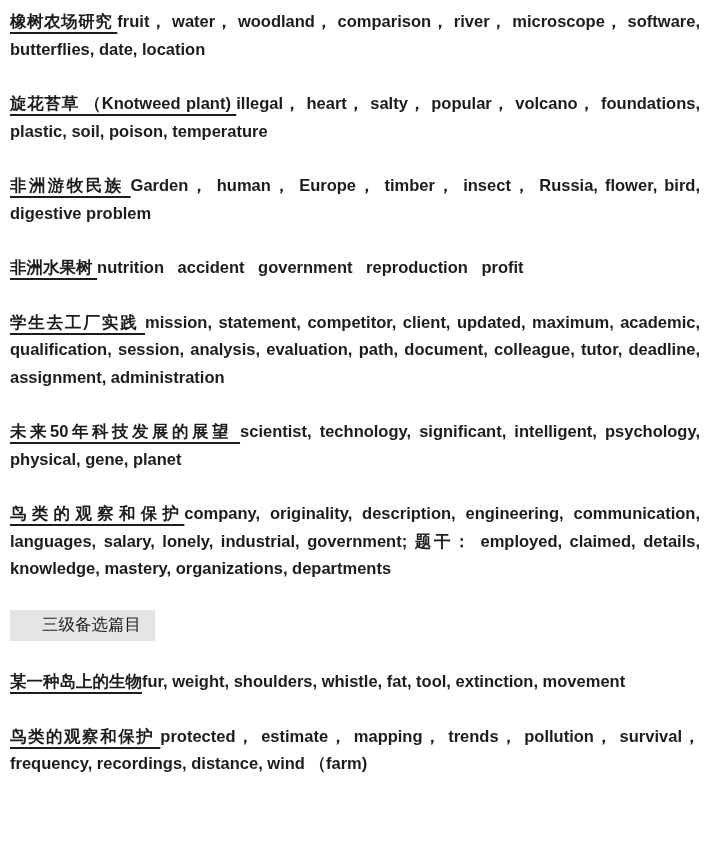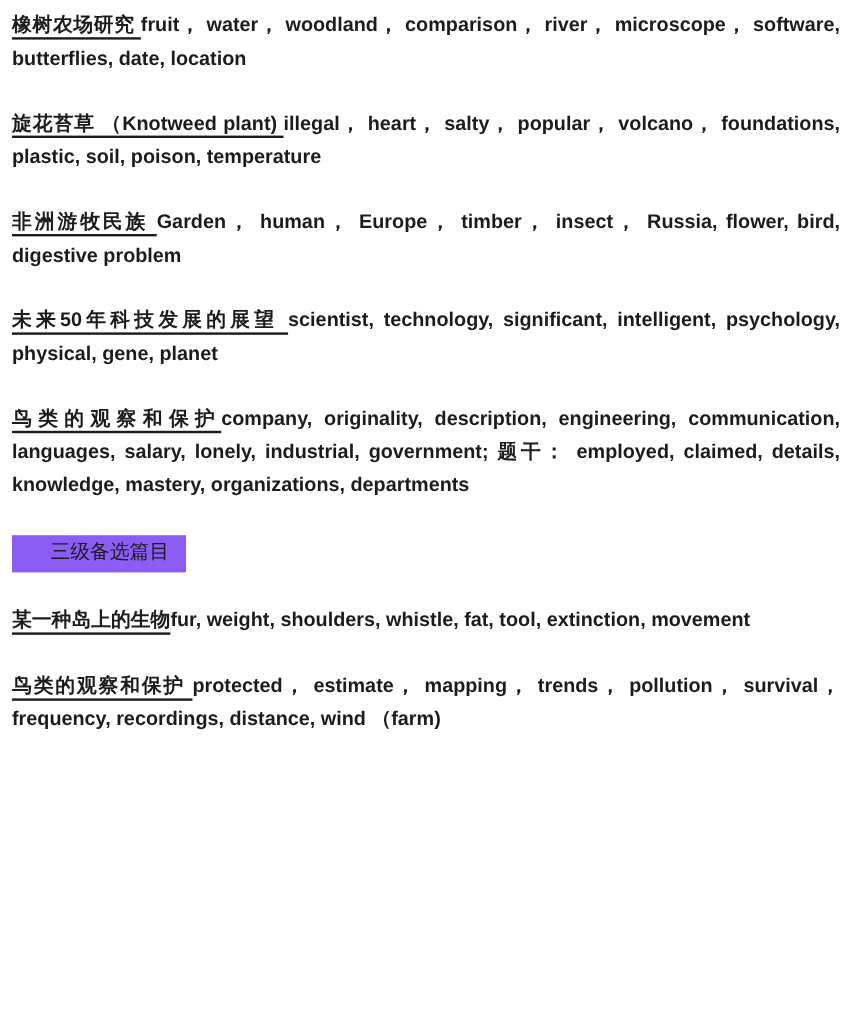--- a/index.html
+++ b/index.html
@@ -53,26 +53,28 @@
 <body style="color: rgb(28, 28, 28); background: rgb(255, 255, 255);">
 
 <div class="doc">
 
   <p class="section"><span class="heading">橡树农场研究 </span><span class="words">fruit， water， woodland， comparison， river， microscope， software, butterflies, date, location</span></p>
 
   <p class="section"><span class="heading">旋花苔草 （Knotweed plant) </span><span class="words">illegal， heart， salty， popular， volcano， foundations, plastic, soil, poison, temperature</span></p>
 
   <p class="section"><span class="heading">非洲游牧民族 </span><span class="words">Garden， human， Europe， timber， insect， Russia, flower, bird, digestive problem</span></p>
 
+  <p class="section"><span class="heading">非洲水果树 </span><span class="words wide-words">nutrition accident government reproduction profit</span></p>
 
+  <p class="section"><span class="heading">学生去工厂实践 </span><span class="words">mission, statement, competitor, client, updated, maximum, academic, qualification, session, analysis, evaluation, path, document, colleague, tutor, deadline, assignment, administration</span></p>
 
   <p class="section"><span class="heading">未来50年科技发展的展望 </span><span class="words">scientist, technology, significant, intelligent, psychology, physical, gene, planet</span></p>
 
 
   <p class="section"><span class="heading">鸟类的观察和保护</span><span class="words">company, originality, description, engineering, communication, languages, salary, lonely, industrial, government; 题干： employed, claimed, details, knowledge, mastery, organizations, departments</span></p>
 
-  <p class="note-line"><span class="highlight" style="background: #8b5cf6; padding-left: 32px;">三级备选篇目</span></p>
+  <p class="note-line"><span class="highlight" style="background: #e5e5e5; padding-left: 32px;">三级备选篇目</span></p>
 
   <p class="section"><span class="heading">某一种岛上的生物</span><span class="words">fur, weight, shoulders, whistle, fat, tool, extinction, movement</span></p>
 
   <p class="section"><span class="heading">鸟类的观察和保护 </span><span class="words">protected， estimate， mapping， trends， pollution， survival， frequency, recordings, distance, wind （farm)</span></p>
 
 </div>
 
 </body></html>

